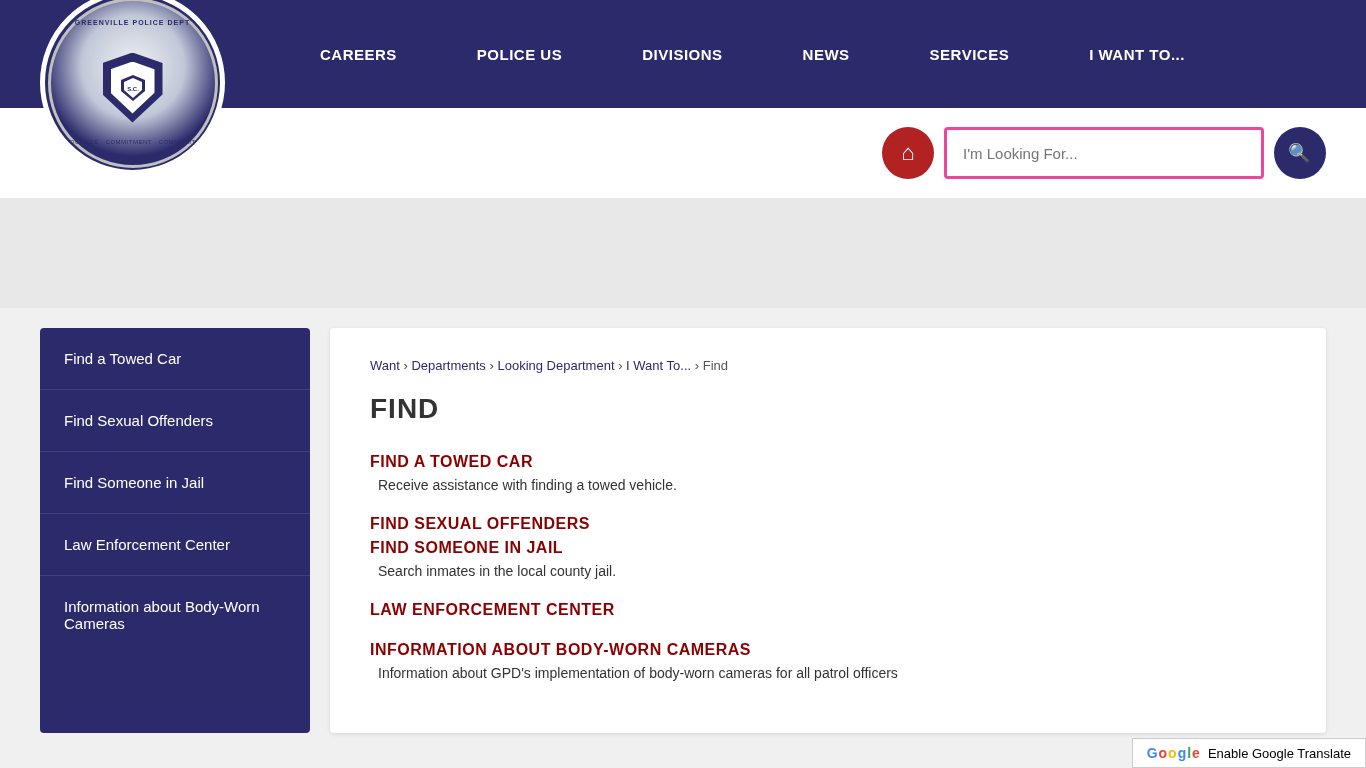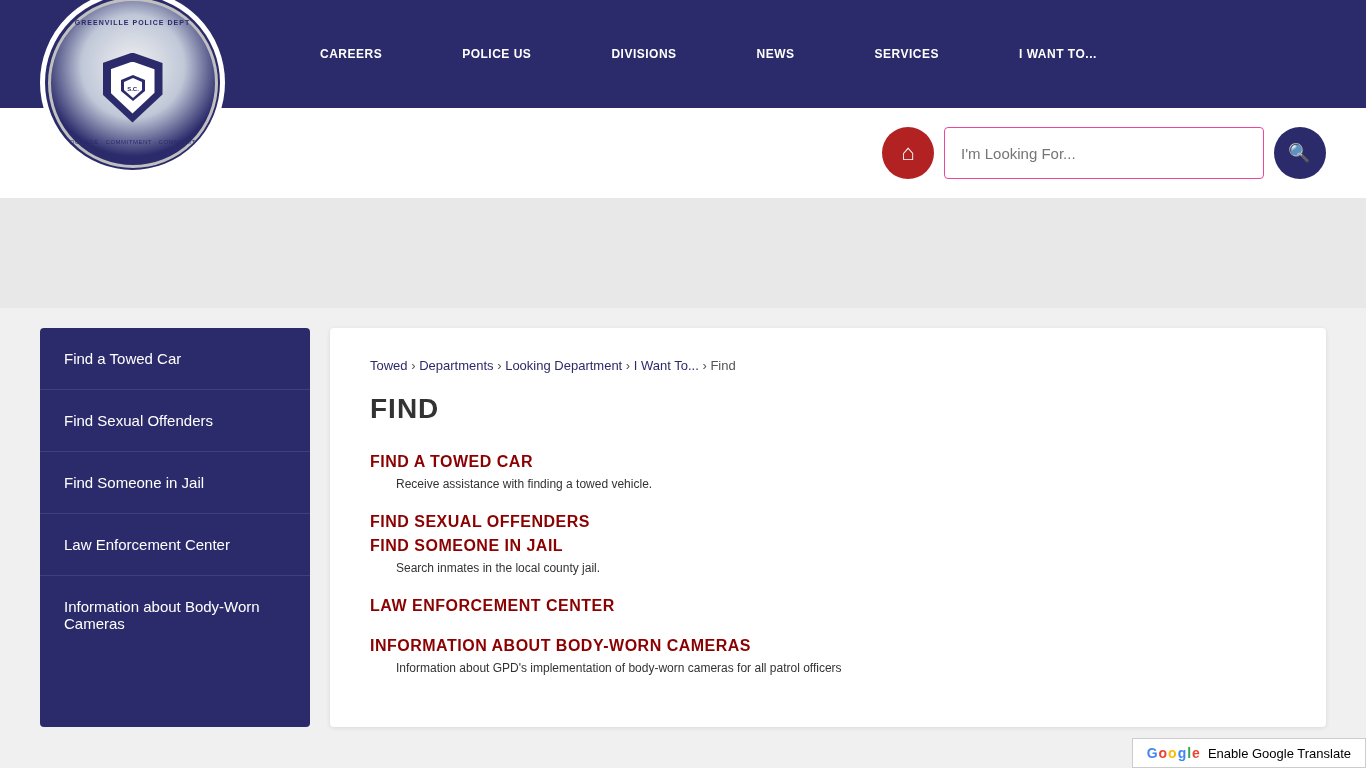--- a/index.html
+++ b/index.html
@@ -88,21 +88,21 @@
       display: flex;
       margin-left: 240px;
       gap: 0;
       height: 100%;
       align-items: center;
     }
     .nav-link {
       color: #fff;
       text-decoration: none;
       font-weight: bold;
-      font-size: 12px;
+      font-size: 15px;
       padding: 0 40px;
       height: 100%;
       display: flex;
       align-items: center;
       letter-spacing: 0.5px;
       cursor: pointer;
     }
 
     
     .search-bar-area {
@@ -122,21 +122,21 @@
       border: none;
       cursor: pointer;
       display: flex;
       align-items: center;
       justify-content: center;
     }
     .home-icon { color: #fff; font-size: 22px; }
     .search-input {
       width: 320px;
       height: 52px;
-      border: 1px solid #ec4899;
+      border: 3px solid #ec4899;
       border-radius: 4px;
       padding: 0 16px;
       font-size: 15px;
       color: #999;
       outline: none;
     }
     .search-btn {
       width: 52px;
       height: 52px;
       border-radius: 50%;
@@ -212,23 +212,23 @@
       font-size: 16px;
       font-weight: bold;
       text-decoration: none;
       letter-spacing: 0.5px;
       display: block;
       margin-bottom: 6px;
       cursor: pointer;
     }
     .section-desc {
       color: #333;
-      font-size: 12px;
+      font-size: 14px;
       margin-bottom: 22px;
-      margin-left: 26px;
+      margin-left: 8px;
     }
 
     
     .translate-bar {
       position: fixed;
       bottom: 0;
       right: 0;
       background: #fff;
       border: 1px solid #ccc;
       padding: 6px 14px;
@@ -299,21 +299,21 @@
     <div class="sidebar-item">Find a Towed Car</div>
     <div class="sidebar-item">Find Sexual Offenders</div>
     <div class="sidebar-item">Find Someone in Jail</div>
     <div class="sidebar-item">Law Enforcement Center</div>
     <div class="sidebar-item">Information about Body-Worn Cameras</div>
   </aside>
 
   <main class="main-panel">
 
     <div class="breadcrumb">
-      <a href="#">Towed</a>
+      <a href="#">Want</a>
       <span> › </span>
       <a href="#">Departments</a>
       <span> › </span>
       <a href="#">Looking Department</a>
       <span> › </span>
       <a href="#">I Want To...</a>
       <span> › </span>
       <span>Find</span>
     </div>
 

